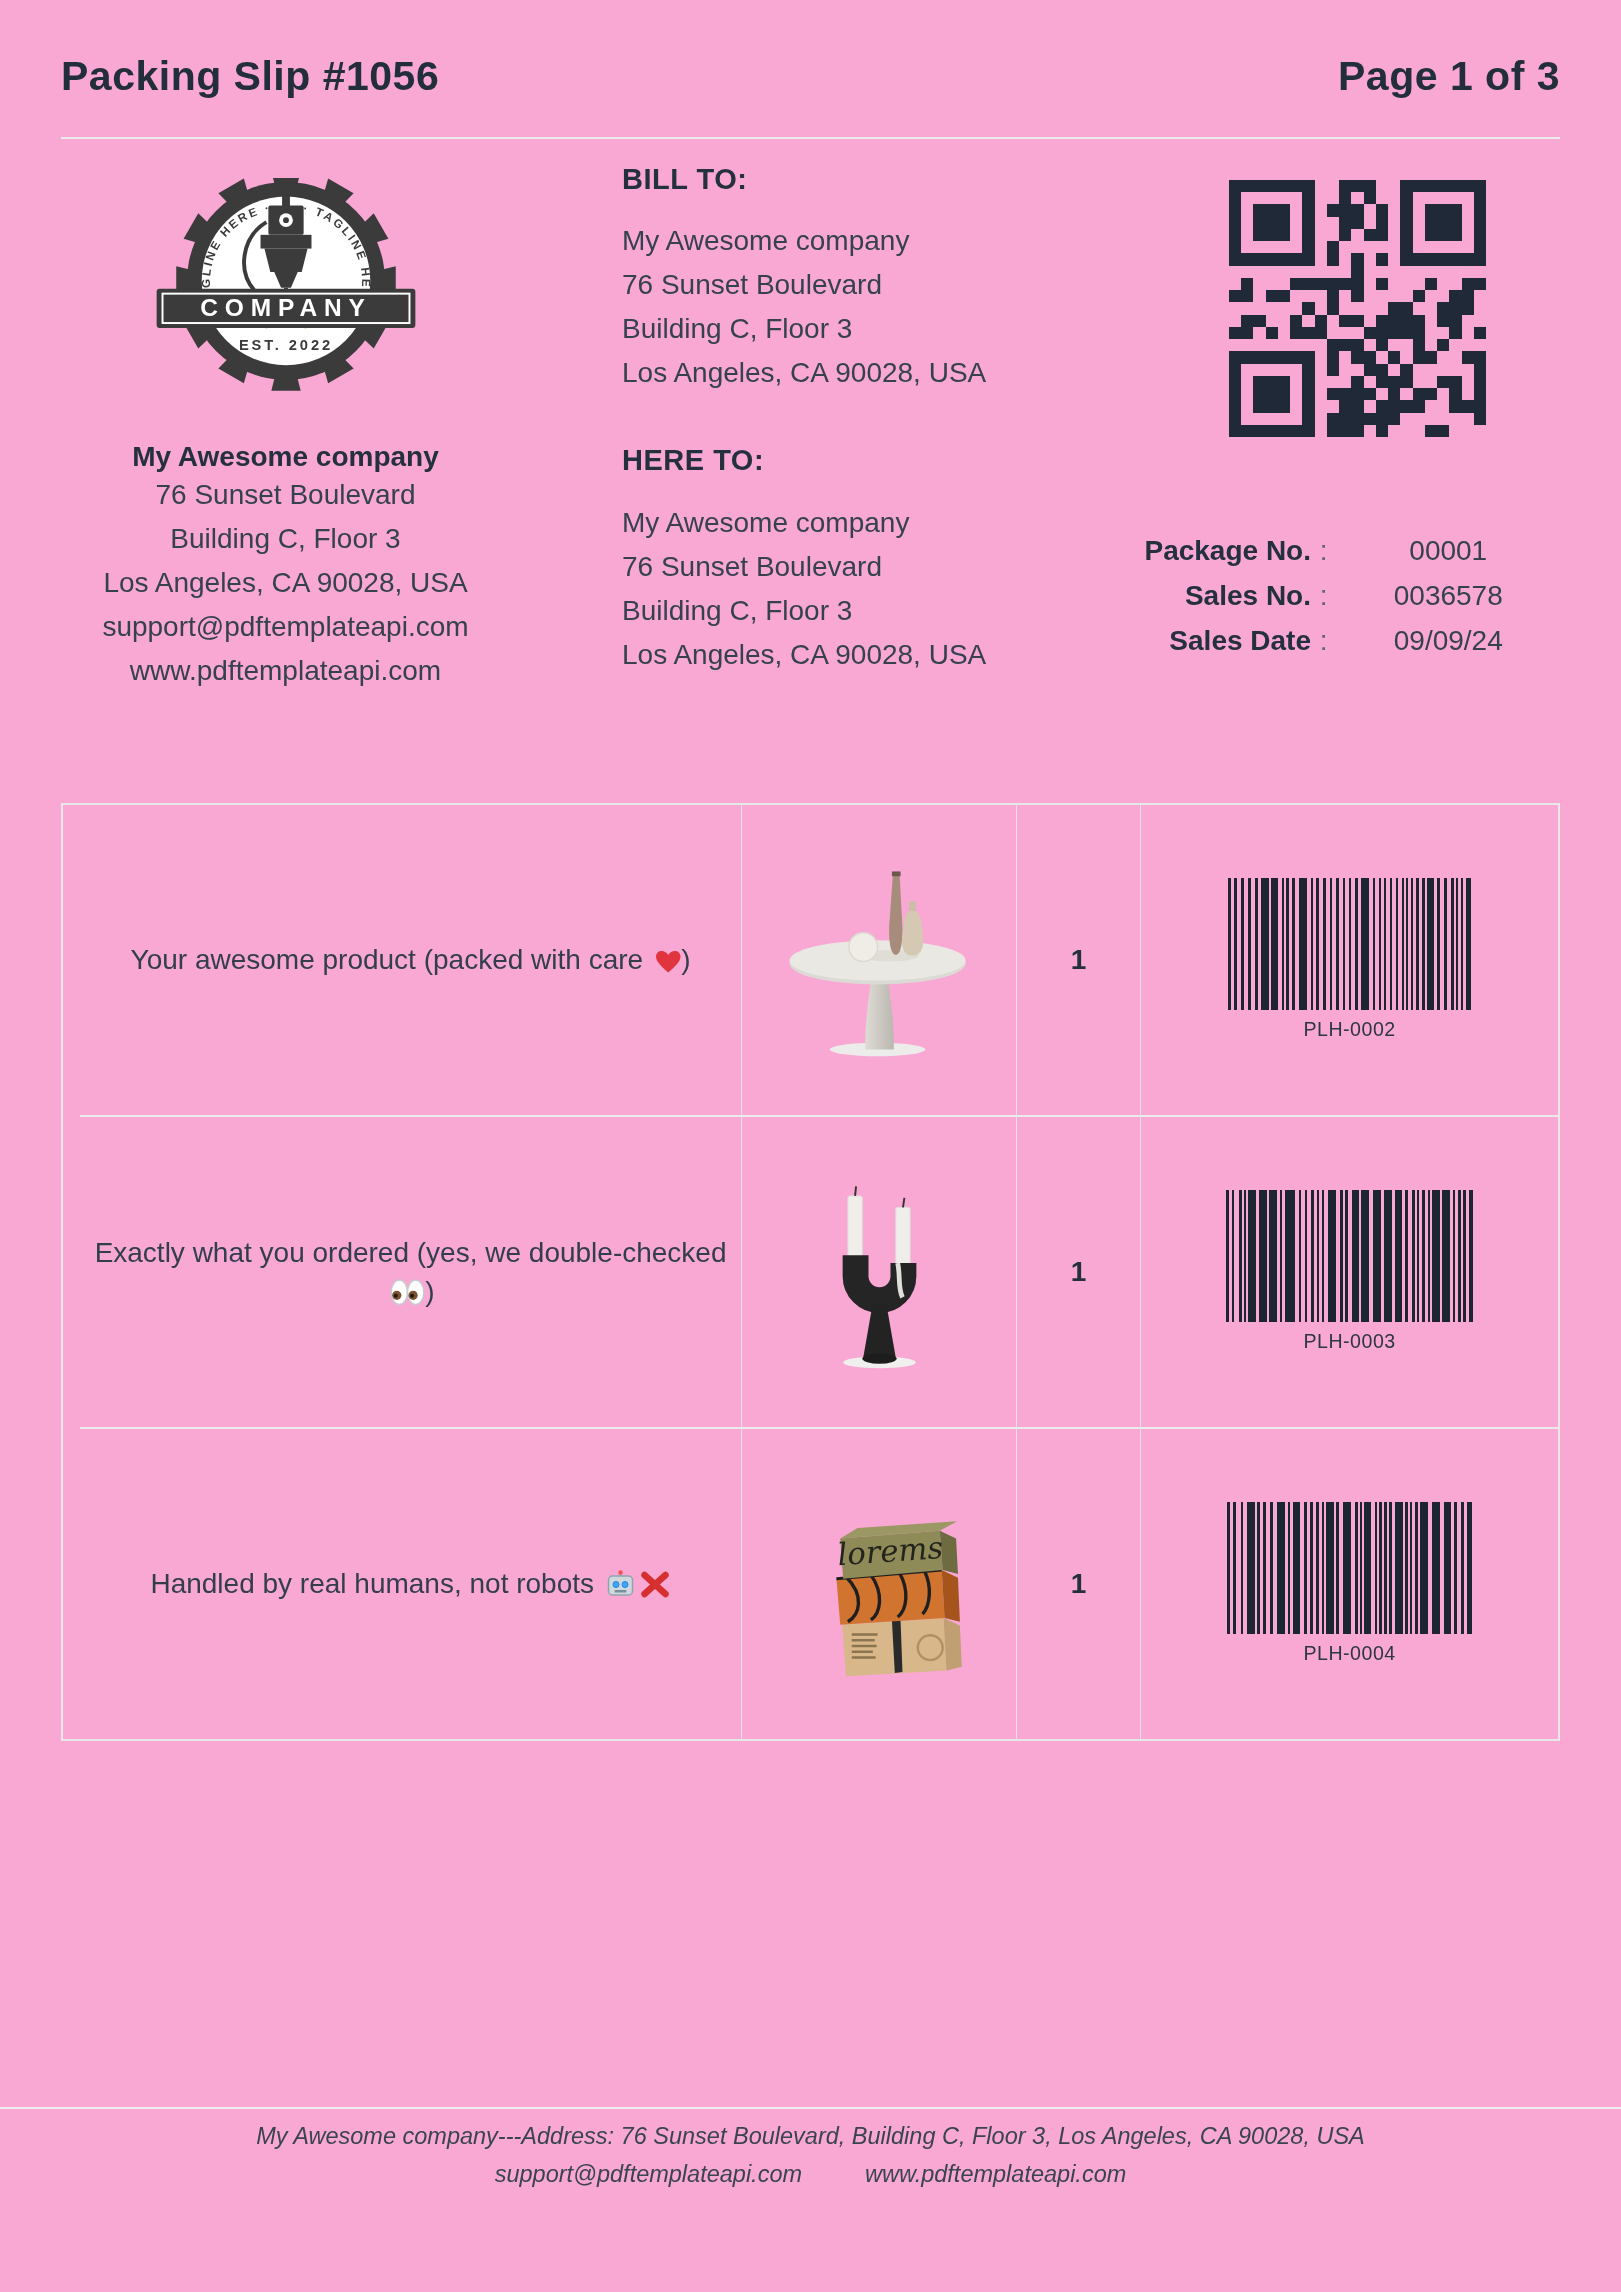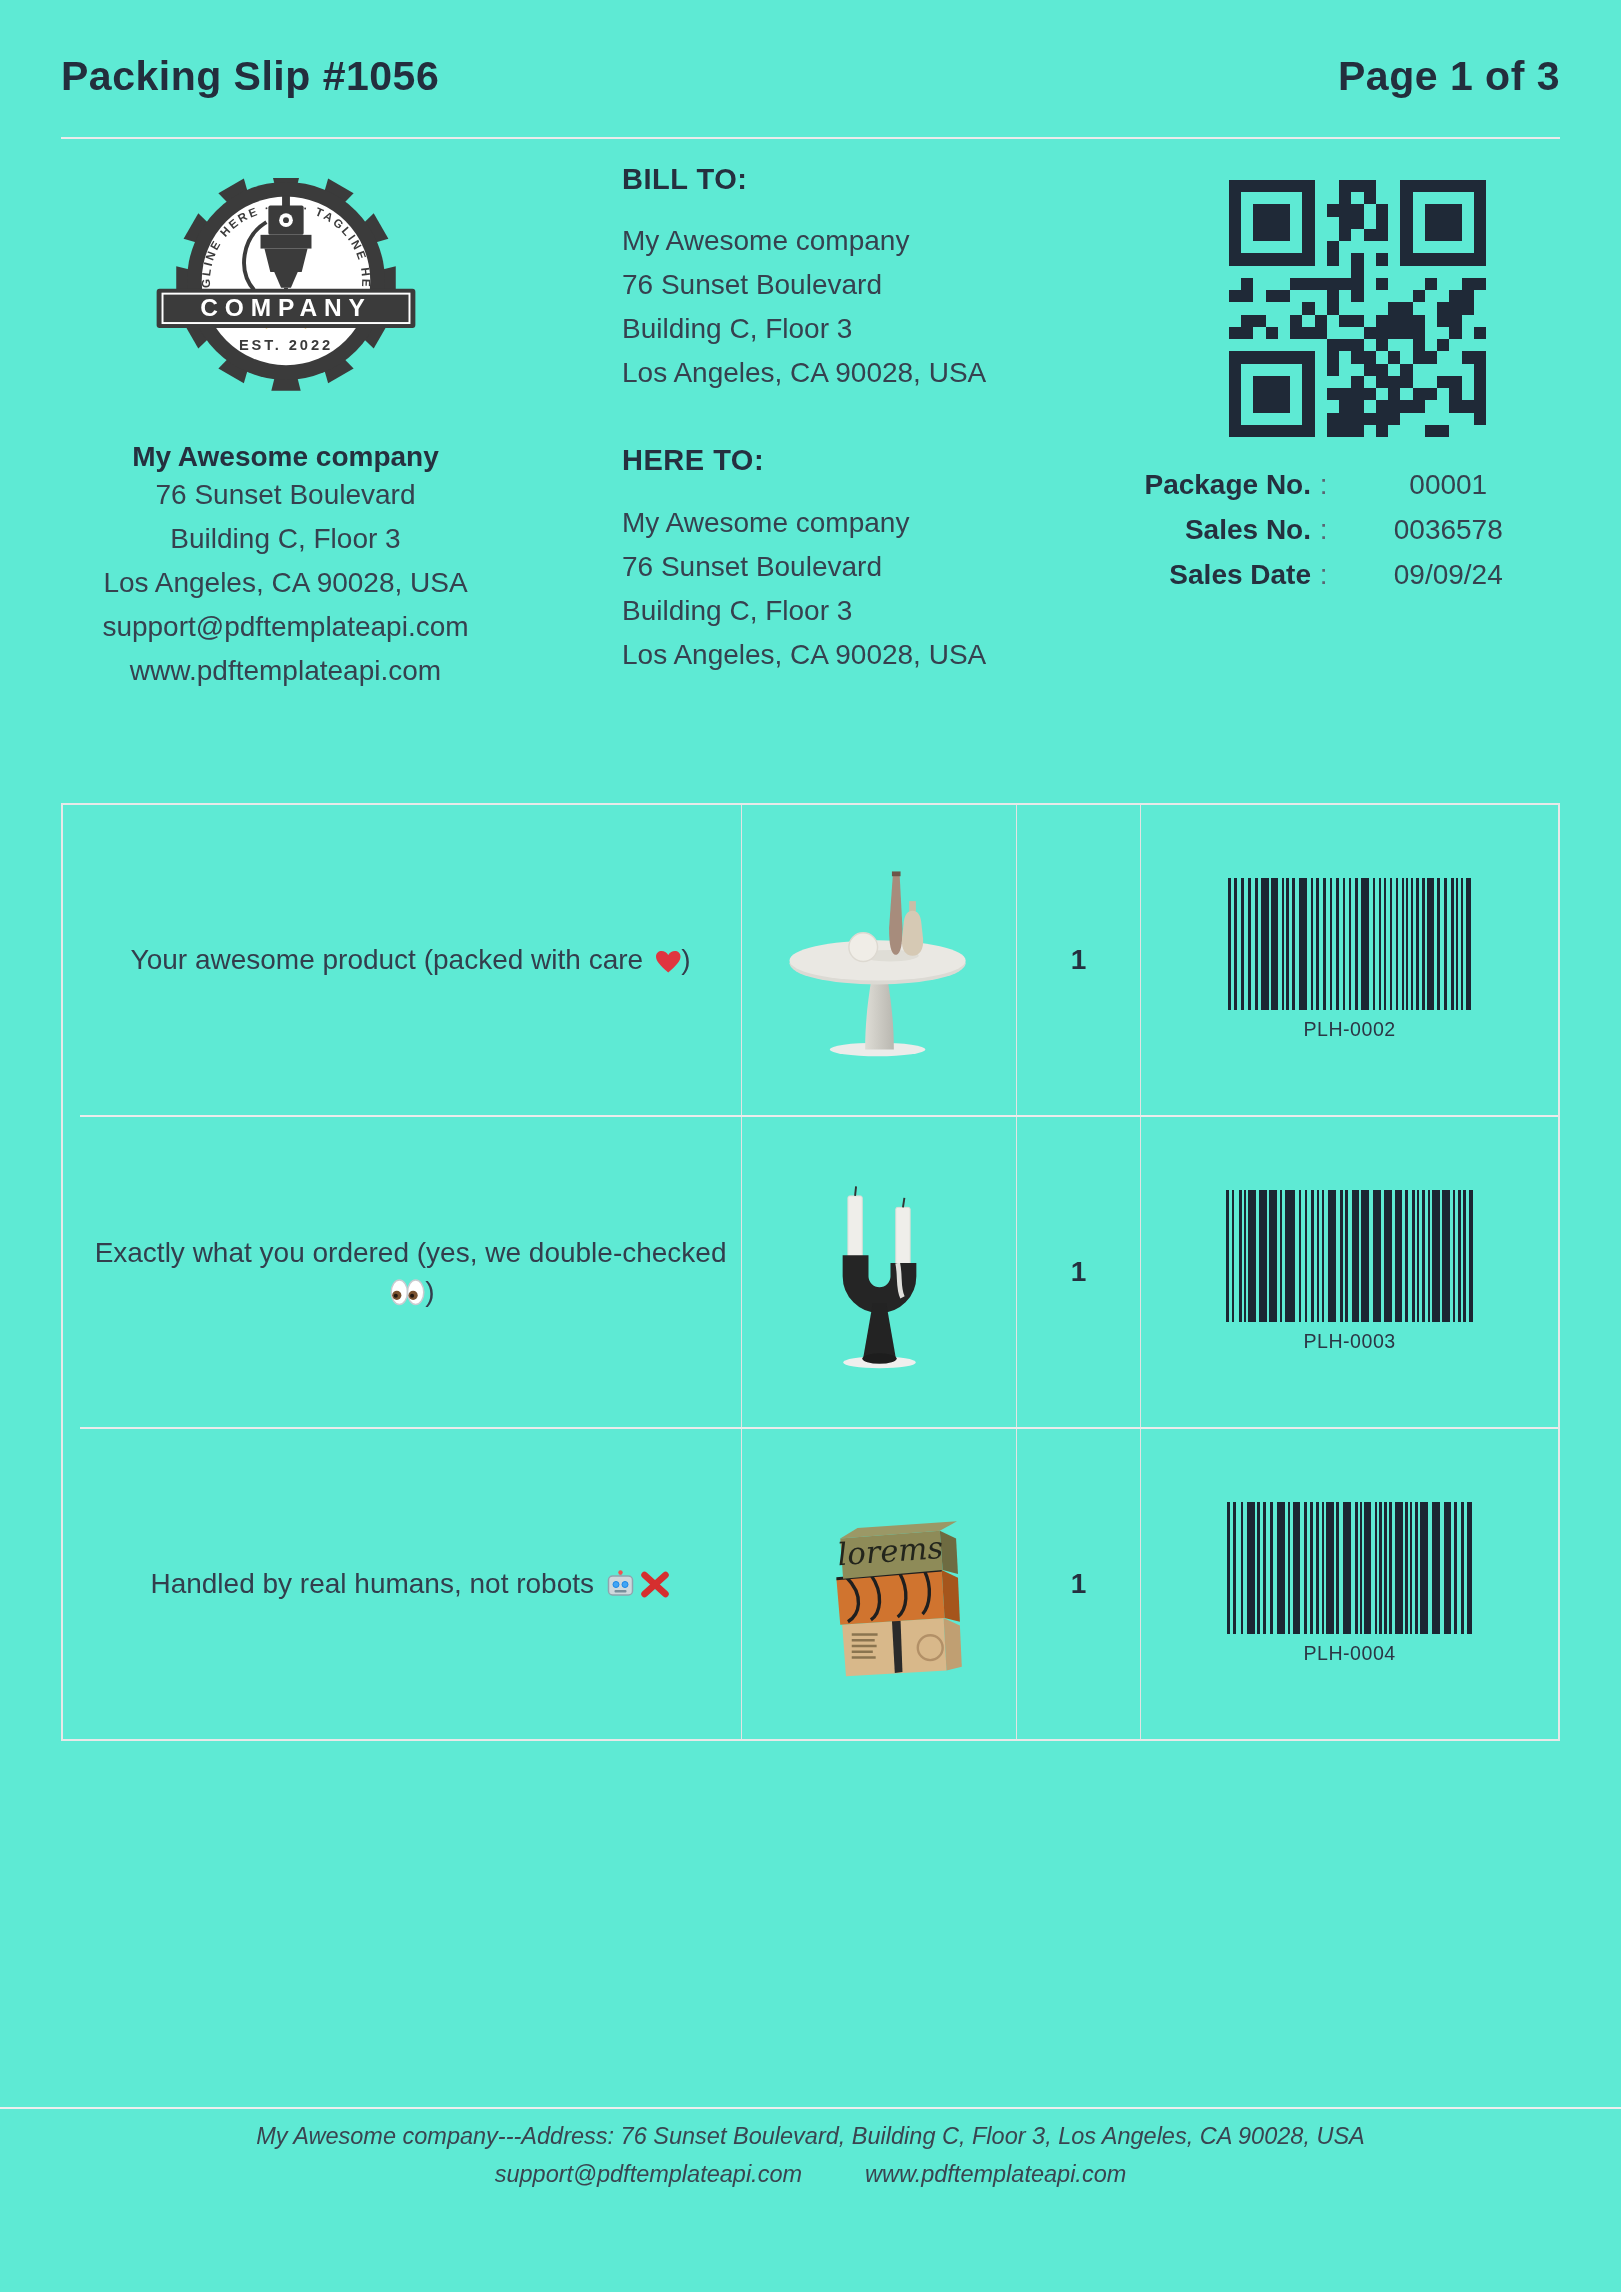--- a/index.html
+++ b/index.html
@@ -1,34 +1,34 @@
 <!DOCTYPE html>
 <html><head>
 <meta charset="utf-8">
 <style>
   html,body{margin:0;padding:0;background:#fff;}
-  .page{position:relative;width:1621px;height:2293px;background:#5eead4;overflow:hidden;
+  .page{position:relative;width:1621px;height:2293px;background:#f9a8d4;overflow:hidden;
         font-family:"Liberation Sans",sans-serif;color:#323d4c;}
   
   .header{display:flex;justify-content:space-between;align-items:baseline;padding:53px 61px 0;}
   .doc-title,.page-info{font-size:41px;font-weight:bold;color:#232e3d;letter-spacing:0.5px;}
   .rule{border-top:2px solid #ebebeb;margin:37px 61px 0;}
   
   .info{display:flex;margin:23.5px 61px 0;align-items:flex-start;}
   .col-sender{width:449px;text-align:center;}
   .logo-svg{display:block;margin:15.7px auto 0;}
   .sender-name{font-weight:bold;font-size:28px;margin-top:17.6px;color:#25303f;}
   .addr-line{font-size:28px;line-height:44px;color:#36414f;}
   .col-addresses{width:461px;margin-left:112px;}
   .addr-heading{font-size:29px;font-weight:bold;color:#25303f;letter-spacing:0.5px;}
   .addr-block{margin-top:23.5px;}
   .ship-heading{margin-top:49px;}
   .col-meta{margin-left:auto;width:423px;}
   .qr-wrap{text-align:right;padding-right:74px;margin-top:17.6px;height:257px;}
-  .meta-rows{margin-top:25px;}
+  .meta-rows{margin-top:91px;}
   .meta-row{display:flex;font-size:28px;line-height:45px;}
   .meta-label{width:174px;text-align:right;font-weight:bold;color:#25303f;}
   .meta-sep{width:25.5px;text-align:center;color:#5b6573;}
   .meta-value{flex:1;text-align:center;color:#36414f;}
   
   .items{margin:110px 61px 0;border:2px solid #e8e8e8;}
   .thead{display:grid;grid-template-columns:44.8% 18.6% 8.4% 28.2%;border-bottom:2px solid #e8e8e8;}
   .th{padding:14.7px 3.9px;text-align:center;font-weight:bold;font-size:26.5px;color:#232e3d;border-right:1px solid #e3e3e3;}
   .th:last-child{border-right:none;}
   .trow{display:grid;grid-template-columns:44.8% 18.6% 8.4% 28.2%;height:310px;border-bottom:2px solid #ebebeb;margin-left:17px;}

